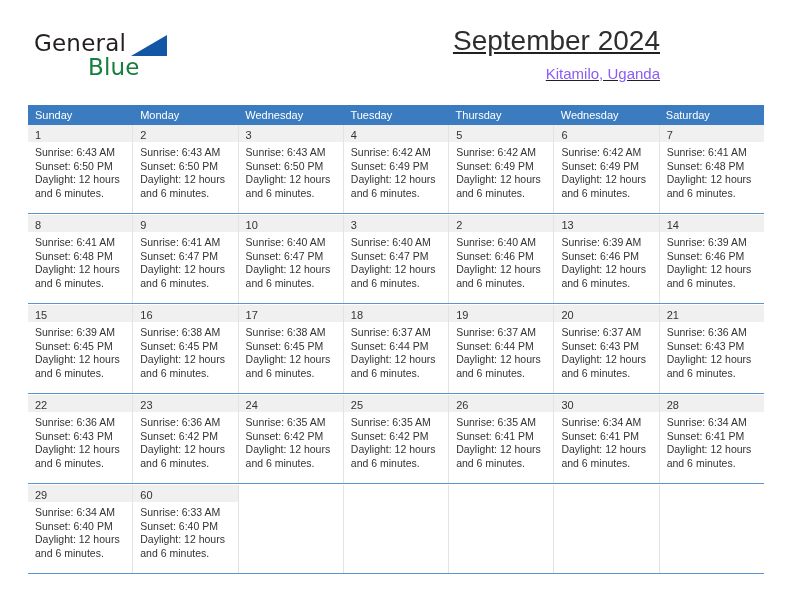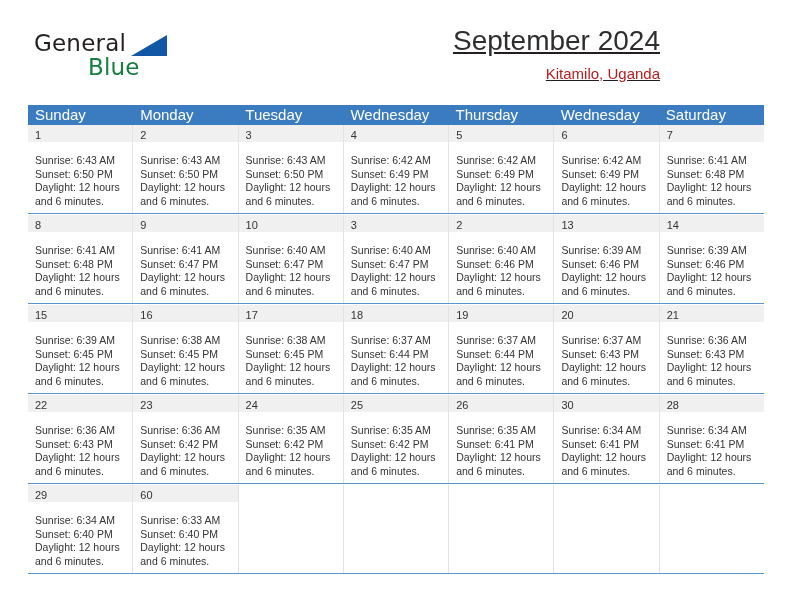--- a/index.html
+++ b/index.html
@@ -79,41 +79,41 @@
     font-weight: 400;
     color: #2e2e2e;
     line-height: 34px;
     font-family: "Liberation Sans", sans-serif;
     white-space: nowrap;
   }
   .cal-subtitle {
     margin-top: 7px;
     font-size: 15px;
     font-weight: 400;
-    color: #b91c1c;
+    color: #8b5cf6;
     line-height: 18px;
     white-space: nowrap;
   }
 
   
   .calendar {
     position: absolute;
     left: 28px;
     top: 105px;
     width: 736px;
   }
   .weekdays {
     display: flex;
     background: #3b7cc0;
     height: 20px;
   }
   .weekday {
     flex: 1 1 0;
     color: #ffffff;
-    font-size: 15px;
+    font-size: 11px;
     line-height: 20px;
     padding-left: 7px;
     box-sizing: border-box;
     white-space: nowrap;
     overflow: hidden;
   }
 
   .week {
     display: flex;
     border-top: 1px solid #ffffff;
@@ -139,21 +139,21 @@
     height: 17px;
     padding-left: 7px;
     box-sizing: border-box;
   }
   .day-num {
     font-size: 11px;
     line-height: 17px;
     color: #333333;
   }
   .day-body {
-    padding: 12px 6px 0 7px;
+    padding: 4px 6px 0 7px;
   }
   .day-line {
     font-size: 10.5px;
     line-height: 13.5px;
     color: #333333;
     white-space: nowrap;
   }
   .day.empty .day-num-band {
     background: transparent;
   }
@@ -175,22 +175,22 @@
       <div class="cal-title">September 2024</div>
       <div class="cal-subtitle">Kitamilo, Uganda</div>
     </div>
 
   </div>
 
   <div class="calendar">
     <div class="weekdays" id="weekday-row">
         <div class="weekday">Sunday</div>
         <div class="weekday">Monday</div>
+        <div class="weekday">Wednesday</div>
         <div class="weekday">Tuesday</div>
-        <div class="weekday">Wednesday</div>
         <div class="weekday">Thursday</div>
         <div class="weekday">Wednesday</div>
         <div class="weekday">Saturday</div>
       </div>
     <div id="weeks-container">
         <div class="week">
           <div class="day">
             <div class="day-num-band"><span class="day-num">1</span></div>
             <div class="day-body">
               <div class="day-line">Sunrise: 6:43 AM</div>

